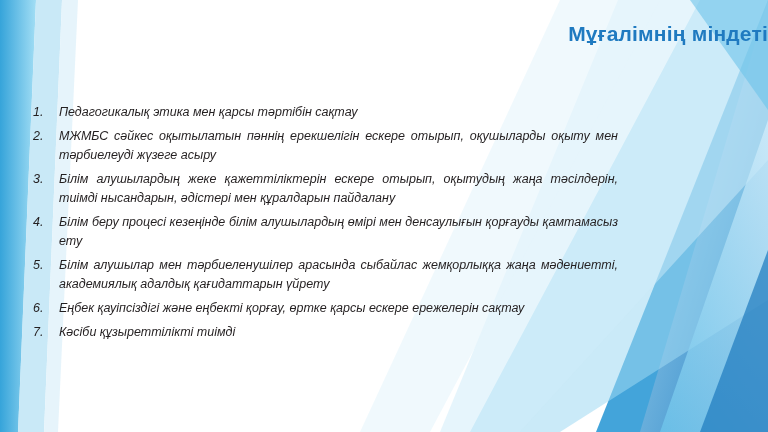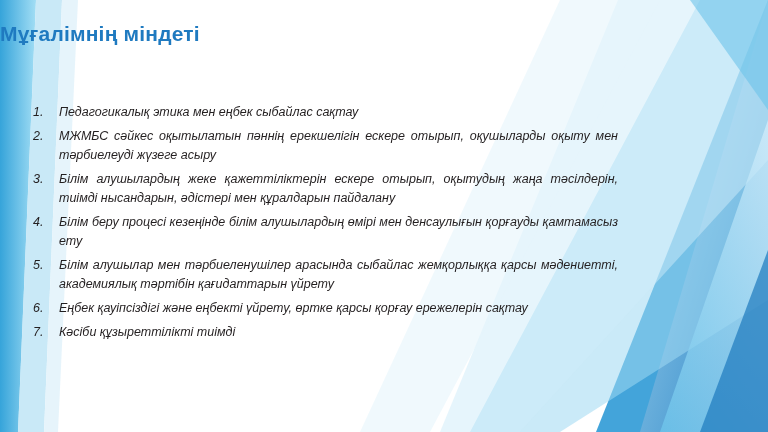--- a/index.html
+++ b/index.html
@@ -26,21 +26,21 @@
     left: 0;
     width: 768px;
     height: 432px;
     pointer-events: none;
   }
   .title {
     position: absolute;
     left: 0;
     top: 22px;
     width: 768px;
-    text-align: left;
+    text-align: right;
     font-size: 21px;
     font-weight: bold;
     color: #1f7ac0;
     letter-spacing: 0.2px;
   }
   .list {
     position: absolute;
     left: 33px;
     top: 103px;
     width: 585px;
@@ -101,46 +101,46 @@
     <polygon points="768,250 768,432 700,432" fill="#1c79bd" opacity="0.7"></polygon>
     <polygon points="742,0 768,0 768,110 690,0" fill="#6cc3e9" opacity="0.6"></polygon>
   </svg>
 
   <div class="title">Мұғалімнің міндеті</div>
 
   <div class="list">
 
     <div class="list-item">
       <div class="num">1.</div>
-      <div class="text">Педагогикалық этика мен еңбек сыбайлас сақтау</div>
+      <div class="text">Педагогикалық этика мен қарсы тәртібін сақтау</div>
     </div>
 
     <div class="list-item">
       <div class="num">2.</div>
       <div class="text">МЖМБС сәйкес оқытылатын пәннің ерекшелігін ескере отырып, оқушыларды оқыту мен тәрбиелеуді жүзеге асыру</div>
     </div>
 
     <div class="list-item">
       <div class="num">3.</div>
       <div class="text">Білім алушылардың жеке қажеттіліктерін ескере отырып, оқытудың жаңа тәсілдерін, тиімді нысандарын, әдістері мен құралдарын пайдалану</div>
     </div>
 
     <div class="list-item">
       <div class="num">4.</div>
       <div class="text">Білім беру процесі кезеңінде білім алушылардың өмірі мен денсаулығын қорғауды қамтамасыз ету</div>
     </div>
 
     <div class="list-item">
       <div class="num">5.</div>
-      <div class="text">Білім алушылар мен тәрбиеленушілер арасында сыбайлас жемқорлыққа қарсы мәдениетті, академиялық тәртібін қағидаттарын үйрету</div>
+      <div class="text">Білім алушылар мен тәрбиеленушілер арасында сыбайлас жемқорлыққа жаңа мәдениетті, академиялық адалдық қағидаттарын үйрету</div>
     </div>
 
     <div class="list-item">
       <div class="num">6.</div>
-      <div class="text">Еңбек қауіпсіздігі және еңбекті үйрету, өртке қарсы қорғау ережелерін сақтау</div>
+      <div class="text">Еңбек қауіпсіздігі және еңбекті қорғау, өртке қарсы ескере ережелерін сақтау</div>
     </div>
 
     <div class="list-item">
       <div class="num">7.</div>
       <div class="text">Кәсіби құзыреттілікті тиімді</div>
     </div>
 
   </div>
 
 </div>

